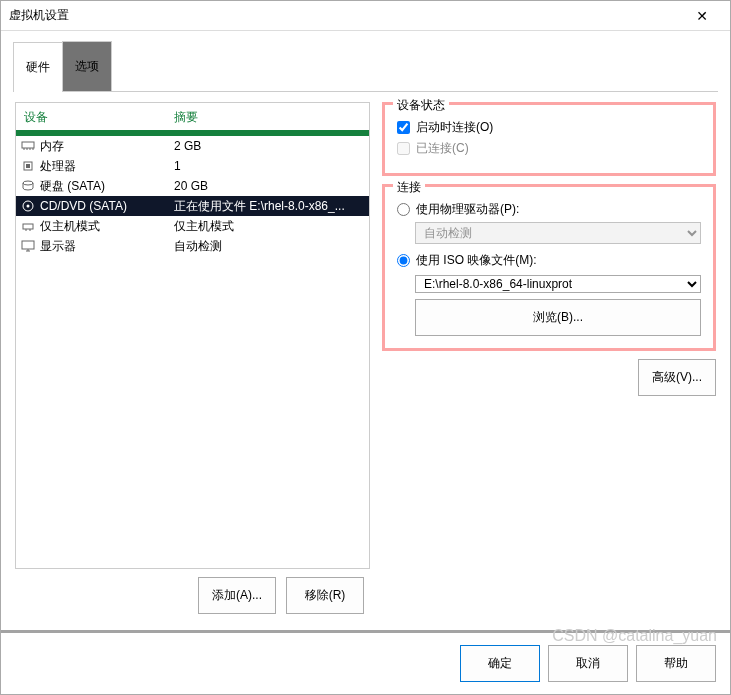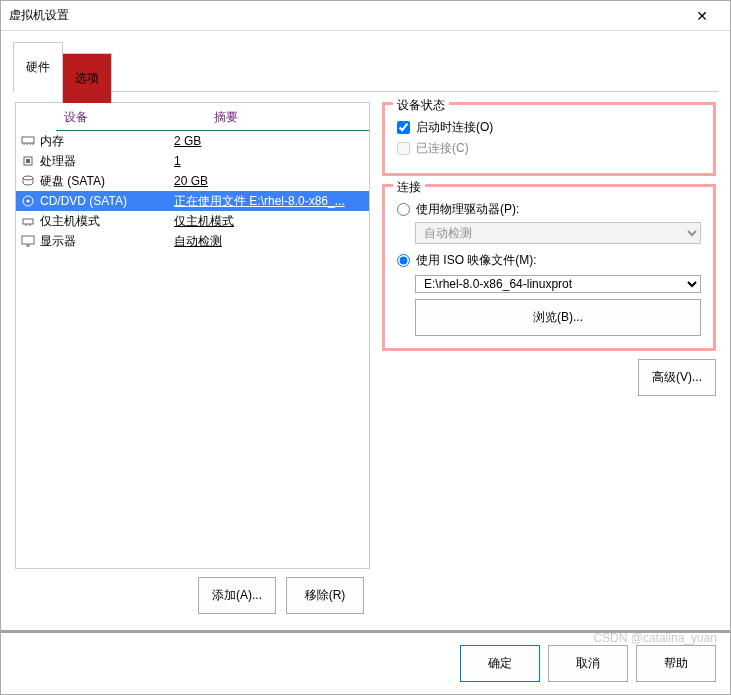--- a/index.html
+++ b/index.html
@@ -3,49 +3,49 @@
 <meta charset="utf-8">
 <style>
 * { box-sizing: border-box; font-family: "Microsoft YaHei", "Segoe UI", sans-serif; font-size: 12px; }
 body { margin: 0; background: #fff; width: 731px; height: 695px; border: 1px solid #aaa; display: flex; flex-direction: column; }
 .titlebar { height: 30px; display: flex; align-items: center; padding: 0 8px; border-bottom: 1px solid #ddd; }
 .titlebar .title { flex: 1; }
 .titlebar .close { width: 40px; text-align: center; font-size: 14px; cursor: pointer; }
 .content { flex: 1; display: flex; flex-direction: column; padding: 10px 12px 4px 12px; }
 .tabs { display: flex; border-bottom: 1px solid #ccc; }
 .tab { padding: 16px 12px; border: 1px solid #ccc; border-bottom: none; background: #fff; margin-right: -1px; cursor: pointer; position: relative; top: 1px; }
-.tab.inactive { background: #b91c1c; top: 12px; }
+.tab.inactive { background: #737373; top: 0; }
 .main-area { flex: 1; display: flex; gap: 12px; padding: 10px 2px 4px 2px; }
 .left-panel { width: 355px; display: flex; flex-direction: column; border: 1px solid #ccc; }
-.list-header { display: flex; padding: 6px 8px 4px 8px; border-bottom: 1px solid #15803d; color: #701a75; margin-left: 40px; }
+.list-header { display: flex; padding: 6px 8px 4px 8px; border-bottom: 6px solid #15803d; color: #15803d; }
 .col-device { width: 150px; }
 .col-summary { flex: 1; }
 .device-list { flex: 1; overflow: hidden; }
 .device-row { display: flex; align-items: center; padding: 2px 6px 2px 4px; height: 20px; cursor: pointer; }
-.device-row.selected { background: #3b82f6; color: #fff; }
+.device-row.selected { background: #0f172a; color: #fff; }
 .device-row .icon { width: 16px; height: 14px; margin-right: 4px; display: inline-flex; align-items: center; justify-content: center; }
 .device-row .name { width: 134px; white-space: nowrap; overflow: hidden; text-overflow: ellipsis; }
-.device-row .summary { flex: 1; white-space: nowrap; overflow: hidden; text-overflow: ellipsis; text-decoration: underline; }
+.device-row .summary { flex: 1; white-space: nowrap; overflow: hidden; text-overflow: ellipsis; }
 .left-buttons { display: flex; justify-content: flex-end; gap: 10px; padding: 8px 6px; }
 .btn { min-width: 78px; height: 37px; border: 1px solid #aaa; background: #fdfdfd; cursor: pointer; padding: 0 10px; }
 .right-panel { flex: 1; display: flex; flex-direction: column; gap: 8px; }
 .group { border: 3px solid #fca5a5; padding: 10px 12px 12px 12px; position: relative; }
 .group-title { position: absolute; top: -8px; left: 8px; background: #fff; padding: 0 4px; }
 .chk-row, .radio-row { display: flex; align-items: center; gap: 6px; margin: 4px 0; }
 .chk-row input[type=checkbox], .radio-row input[type=radio] { margin: 0; }
 .chk-row.disabled { color: #888; }
 select { width: 100%; height: 22px; border: 1px solid #aaa; background: #fff; padding: 0 4px; }
 select:disabled { background: #eee; color: #666; }
 .iso-row { display: flex; gap: 6px; margin-top: 6px; flex-direction: column; }
 .iso-row select { flex: 1; }
 .adv-row { display: flex; justify-content: flex-end; }
 .footer { display: flex; justify-content: flex-end; gap: 8px; padding: 12px 14px; border-top: 3px solid #a3a3a3; }
 .footer .btn { min-width: 80px; }
 .btn.primary { border-color: #0078d7; }
-.watermark { position: absolute; right: 14px; bottom: 50px; color: #ccc; font-size: 12px; pointer-events: none; }
+.watermark { position: absolute; right: 14px; bottom: 50px; color: #ccc; font-size: 16px; pointer-events: none; }
 svg { display: block; }
 </style>
 </head>
 <body>
 
 <div class="titlebar">
   <span class="title">虚拟机设置</span>
   <span class="close">✕</span>
 </div>
 

